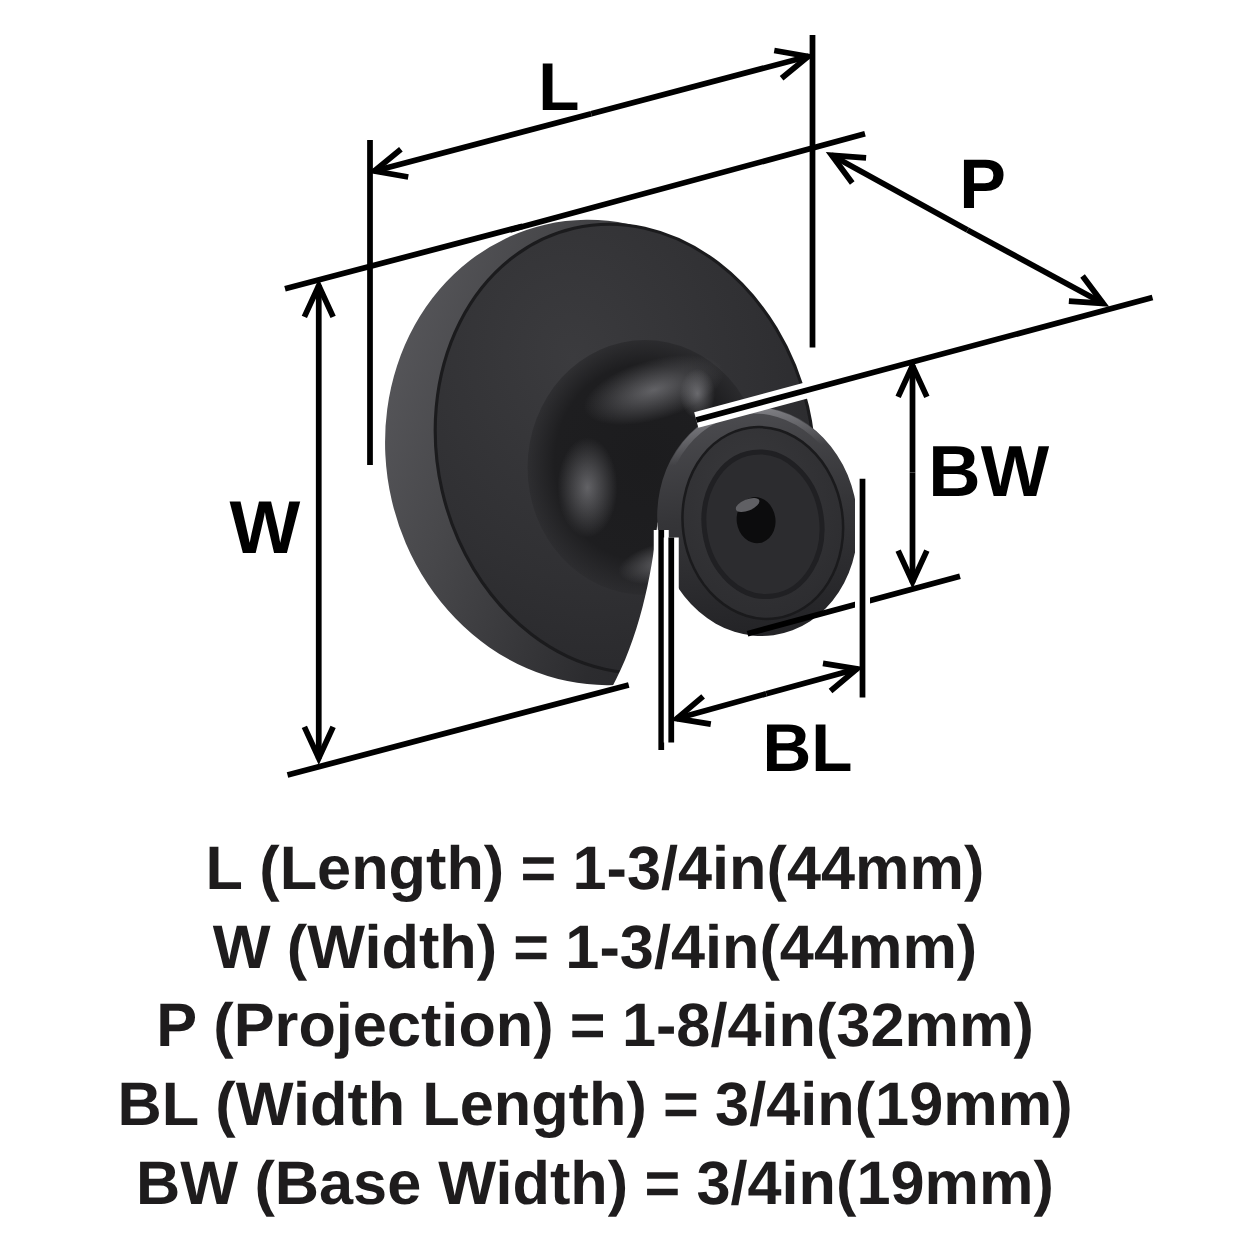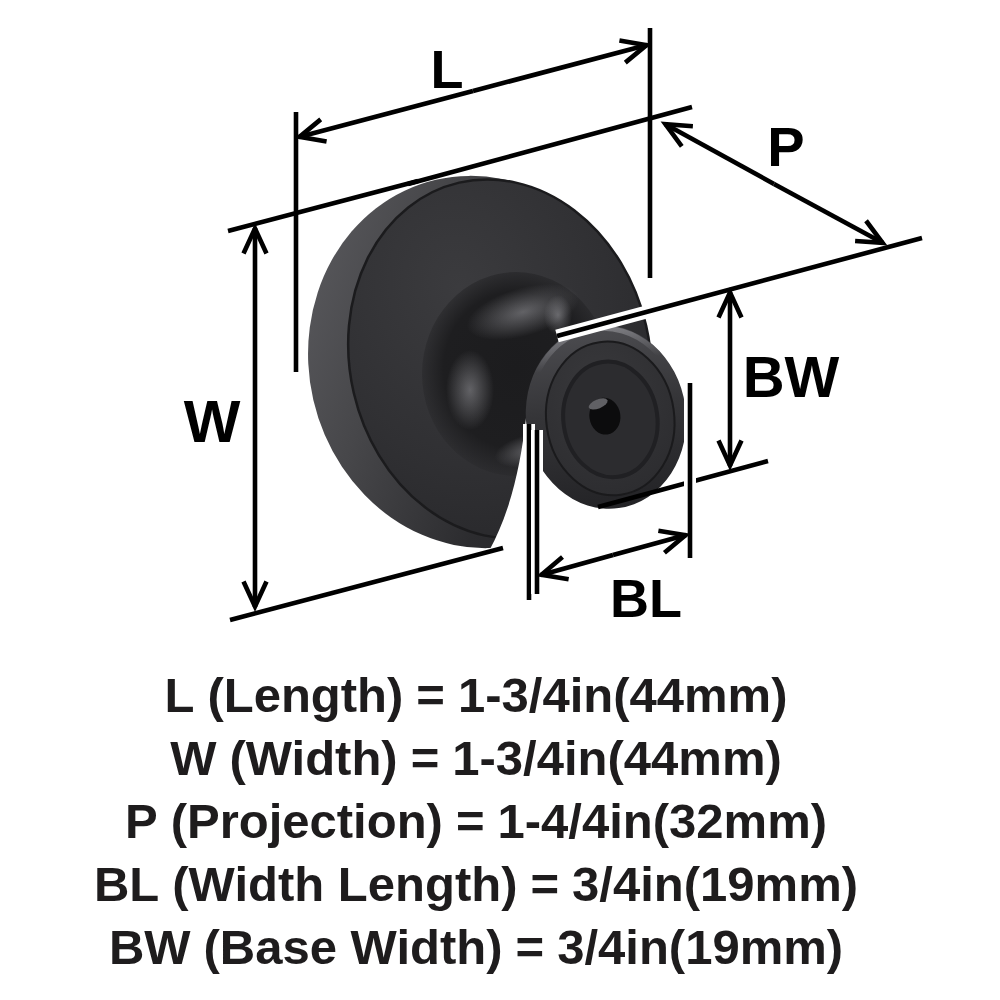--- a/index.html
+++ b/index.html
@@ -139,18 +139,18 @@
       <text x="212" y="442" font-size="60" text-anchor="middle">W</text>
       <text x="786" y="166" font-size="56" text-anchor="middle">P</text>
       <text x="791" y="397" font-size="58" text-anchor="middle">BW</text>
       <text x="646" y="617" font-size="54" text-anchor="middle">BL</text>
     </svg>
   </div>
 
   <div class="spec-block">
     <div class="spec-row"><span class="b spec-abbr">L</span><span class="r spec-name">(Length)</span><span class="b spec-eq">=</span><span class="b spec-value">1-3/4in</span><span class="r spec-metric">(44mm)</span></div>
     <div class="spec-row"><span class="b spec-abbr">W</span><span class="r spec-name">(Width)</span><span class="b spec-eq">=</span><span class="b spec-value">1-3/4in</span><span class="r spec-metric">(44mm)</span></div>
-    <div class="spec-row"><span class="b spec-abbr">P</span><span class="r spec-name">(Projection)</span><span class="b spec-eq">=</span><span class="b spec-value">1-4/4in</span><span class="r spec-metric">(32mm)</span></div>
+    <div class="spec-row"><span class="b spec-abbr">P</span><span class="r spec-name">(Projection)</span><span class="b spec-eq">=</span><span class="b spec-value">1-8/4in</span><span class="r spec-metric">(32mm)</span></div>
     <div class="spec-row"><span class="b spec-abbr">BL</span><span class="r spec-name">(Width Length)</span><span class="b spec-eq">=</span><span class="b spec-value">3/4in</span><span class="r spec-metric">(19mm)</span></div>
     <div class="spec-row"><span class="b spec-abbr">BW</span><span class="r spec-name">(Base Width)</span><span class="b spec-eq">=</span><span class="b spec-value">3/4in</span><span class="r spec-metric">(19mm)</span></div>
   </div>
 
 </div>
 
 </body></html>

